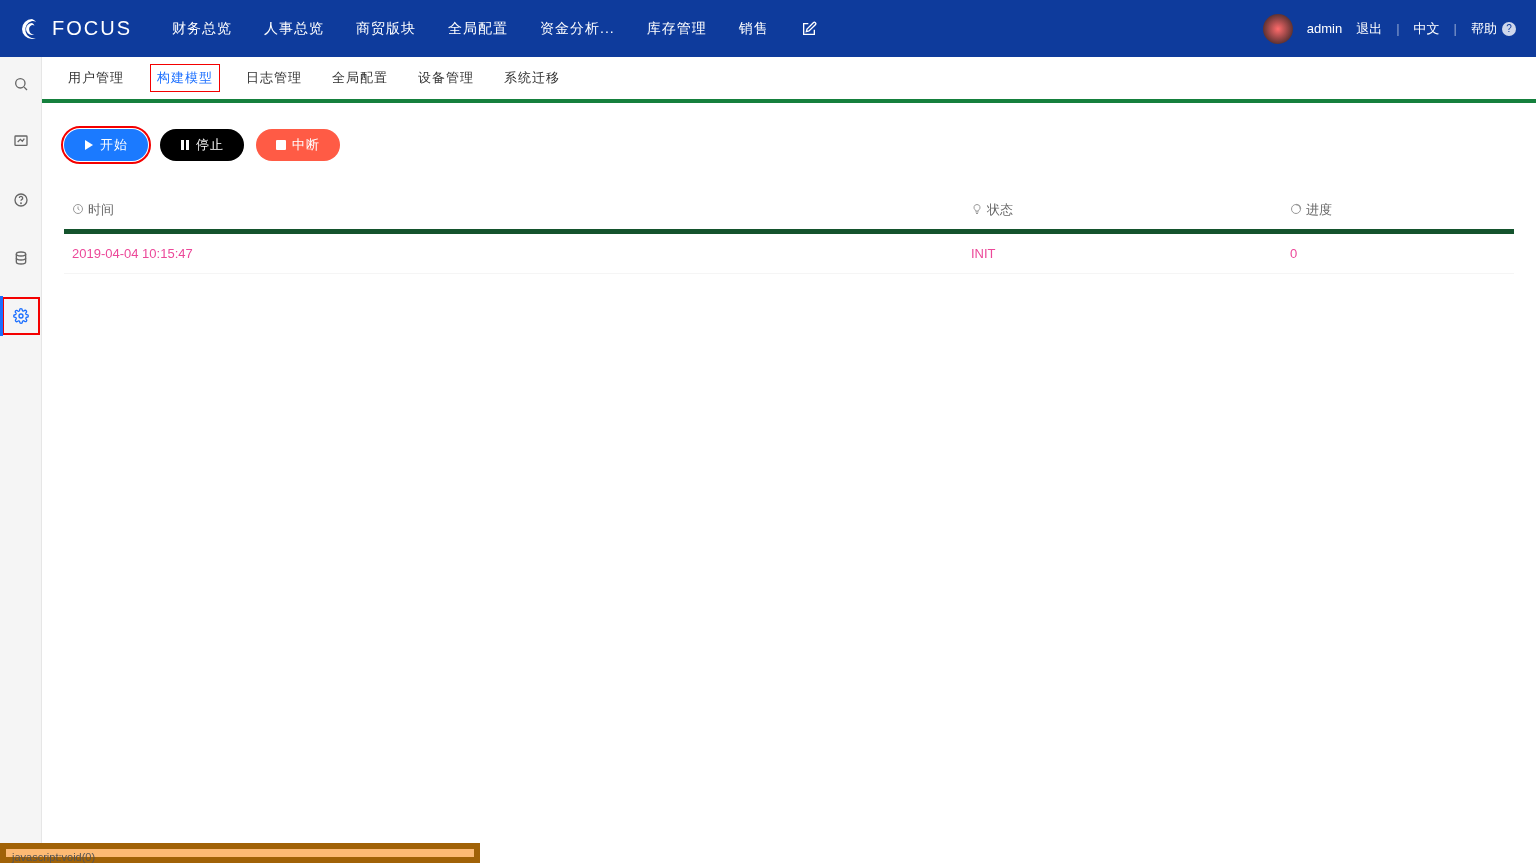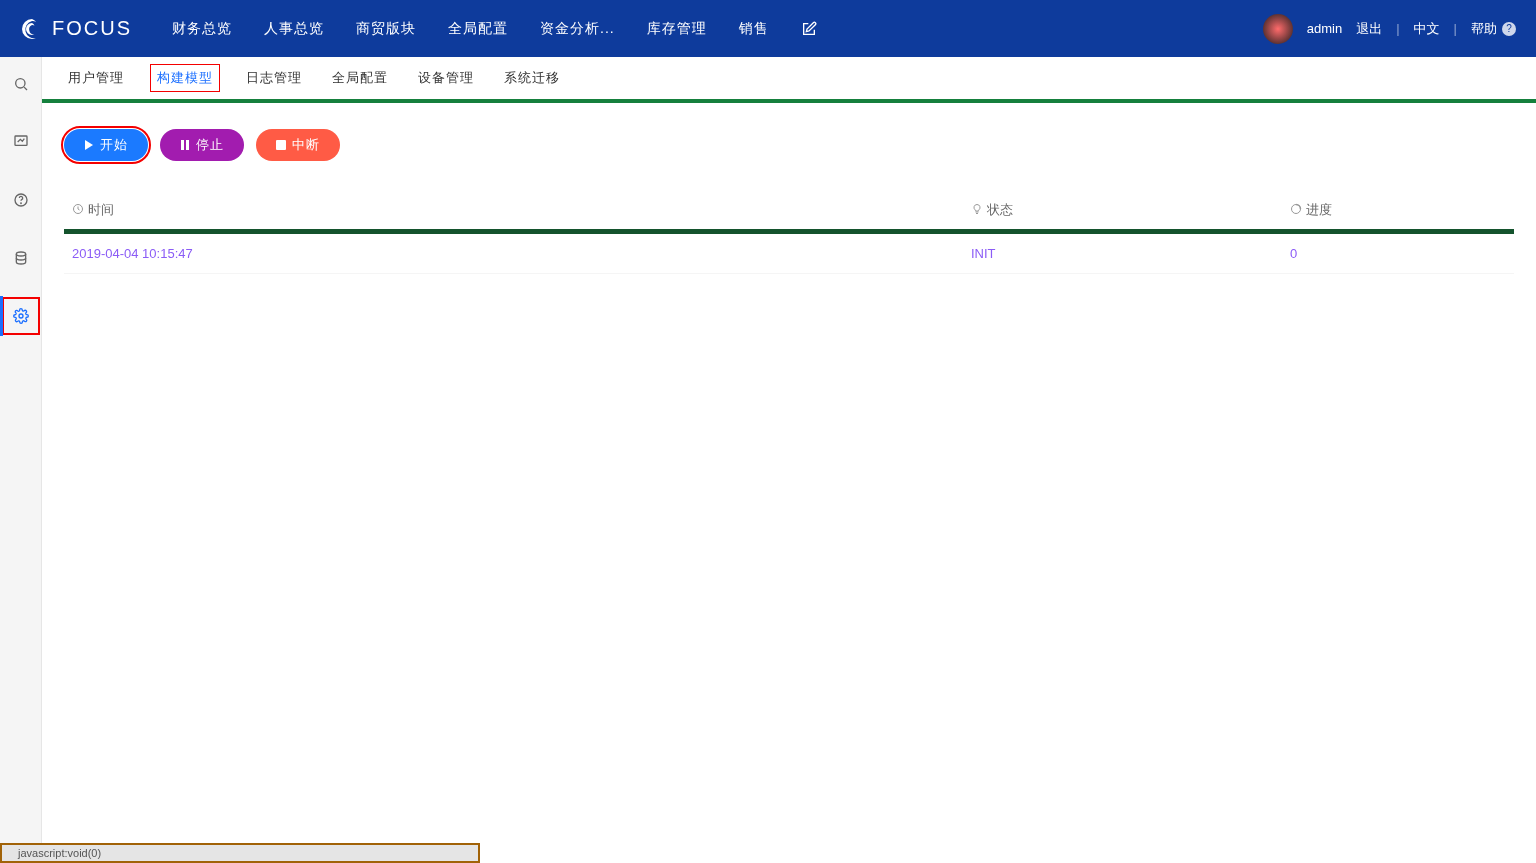--- a/index.html
+++ b/index.html
@@ -30,34 +30,34 @@
 .sub-item { color: #333; font-size: 13px; cursor: pointer; padding: 6px 4px; position: relative; letter-spacing: 1px; }
 .sub-item.active { color: #1b6fff; border: 1px solid #f40000; padding: 4px 6px; }
 .sub-item.active::after { content: ""; position: absolute; bottom: -6px; left: 50%; transform: translateX(-50%); width: 0; height: 0; border-left: 5px solid transparent; border-right: 5px solid transparent; border-top: 5px solid #fff; }
 
 
 .content { position: absolute; left: 42px; right: 0; top: 103px; bottom: 0; background: #fff; padding: 26px 22px; }
 .actions { display: flex; gap: 12px; margin-bottom: 30px; align-items: center; }
 .btn { border: none; border-radius: 16px; padding: 7px 20px; font-size: 13px; color: #fff; cursor: pointer; display: inline-flex; align-items: center; gap: 6px; letter-spacing: 1px; }
 .btn-blue { background: #1b7aff; }
 .btn-blue.highlight { outline: 2px solid #f40000; outline-offset: 1px; }
-.btn-yellow { background: #a21caf; }
+.btn-yellow { background: #000000; }
 .btn-red { background: #ff5b45; }
 
 
 .table { width: 100%; border-collapse: collapse; }
 .table th { text-align: left; font-weight: normal; color: #666; font-size: 13px; padding: 10px 8px; border-bottom: 5px solid #14532d; }
 .table th .ico { margin-right: 4px; vertical-align: middle; display: inline-block; }
-.table td { padding: 12px 8px; font-size: 13px; color: #8b5cf6; border-bottom: 1px solid #f5f5f5; }
+.table td { padding: 12px 8px; font-size: 13px; color: #ec4899; border-bottom: 1px solid #f5f5f5; }
 .col-time { width: 62%; }
 .col-status { width: 22%; }
 .col-progress { width: 16%; }
 
 
-.statusbar { position: absolute; left: 0; bottom: 0; height: 20px; background: #e5e5e5; border: 2px solid #a16207; font-size: 11px; color: #555; padding: 2px 16px; width: 480px; }
+.statusbar { position: absolute; left: 0; bottom: 0; height: 20px; background: #fdba74; border: 6px solid #a16207; font-size: 11px; color: #555; padding: 2px 6px; width: 480px; }
 </style>
 </head>
 <body>
 
 <div class="topnav">
   <div class="logo">
     <svg width="24" height="24" viewBox="0 0 24 24">
       <path fill="#fff" d="M12 2a10 10 0 0 0 0 20c1.5 0 2.9-.3 4.2-.9A8 8 0 0 1 12 4a8 8 0 0 1 4.2.9A9.9 9.9 0 0 0 12 2z"></path>
       <path fill="#fff" d="M12 6a6 6 0 0 0 0 12c.9 0 1.7-.2 2.5-.5A5 5 0 0 1 12 8a5 5 0 0 1 2.5.5A6 6 0 0 0 12 6z"></path>
     </svg>

